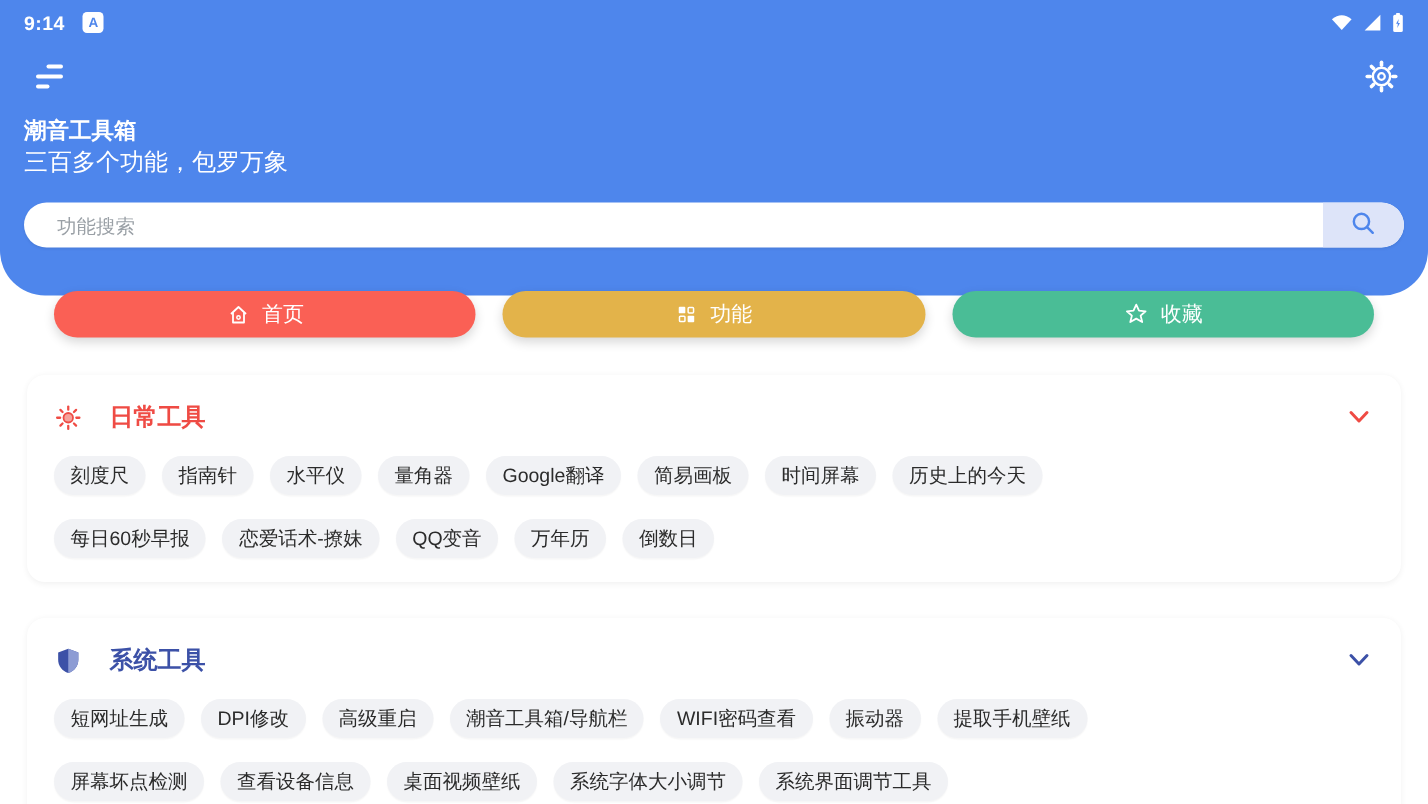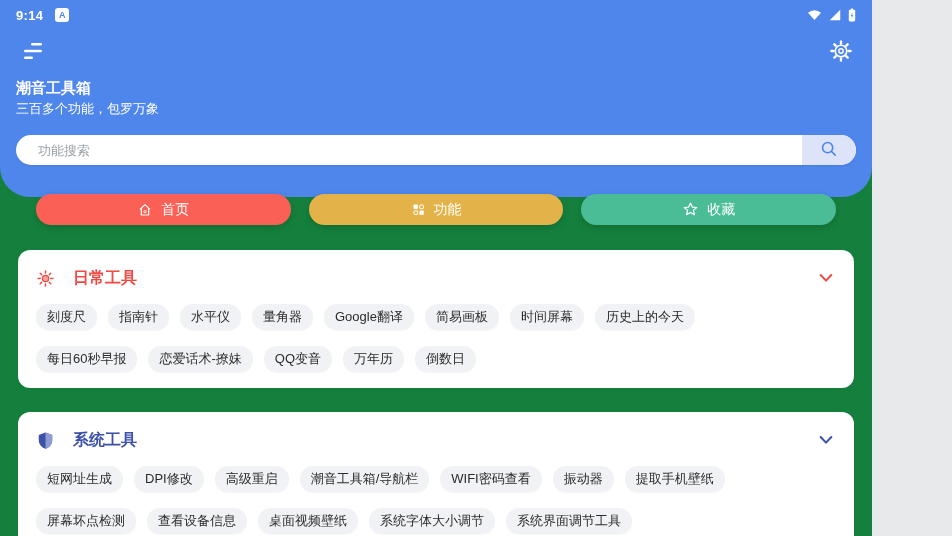--- a/index.html
+++ b/index.html
@@ -1,34 +1,34 @@
 <!DOCTYPE html>
 <html><head>
 <meta charset="utf-8">
 <style>
   * { margin:0; padding:0; box-sizing:border-box; }
   html,body { background:#e8e9eb; }
   body { font-family:"Liberation Sans","DejaVu Sans",sans-serif; }
-  .screen { position:relative; width:872px; height:536px; overflow:hidden; background:#15803d; }
+  .screen { position:relative; width:952px; height:536px; overflow:hidden; background:#ffffff; }
 
   
   .header { background:#4e86ec; border-radius:0 0 30px 30px; padding:0 16px 32px 16px; }
   .statusbar { height:28px; display:flex; justify-content:space-between; align-items:center; padding-top:2px; }
   .sb-left { display:flex; align-items:center; gap:12px; }
   .sb-time { color:#fff; font-size:13px; font-weight:bold; letter-spacing:.3px; }
   .app-badge { width:14px; height:14px; background:#fff; color:#4e86ec; font-size:9px; font-weight:bold;
                border-radius:3px; display:flex; align-items:center; justify-content:center; }
   .sb-right { display:flex; align-items:center; gap:6px; }
   .sb-right svg { display:block; }
 
   .header-row { display:flex; justify-content:space-between; align-items:center; height:36px; margin-top:6px; }
   .icon-btn { background:none; border:none; padding:4px; cursor:pointer; display:flex; align-items:center; }
 
   .app-title { margin-top:8px; color:#fff; font-size:15px; font-weight:bold; line-height:19px; }
-  .app-subtitle { margin-top:4px; color:#ffffff; font-size:13px; line-height:16px; }
+  .app-subtitle { margin-top:4px; color:#ffffff; font-size:16px; line-height:16px; }
 
   .search { margin-top:18px; height:30px; display:flex; background:#fff; border-radius:15px; overflow:hidden;
             box-shadow:0 1px 2px rgba(0,0,0,.08); }
   .search input { flex:1; border:none; outline:none; background:transparent; padding:0 0 0 22px; font-size:13px; color:#333;
                   font-family:"Liberation Sans","DejaVu Sans",sans-serif; }
   .search input::placeholder { color:#9aa0a6; }
   .search-btn { width:54px; border:none; background:#dde4f9; border-radius:15px 15px 15px 15px;
                 border-top-left-radius:0; border-bottom-left-radius:0; cursor:pointer;
                 display:flex; align-items:center; justify-content:center; }
 

